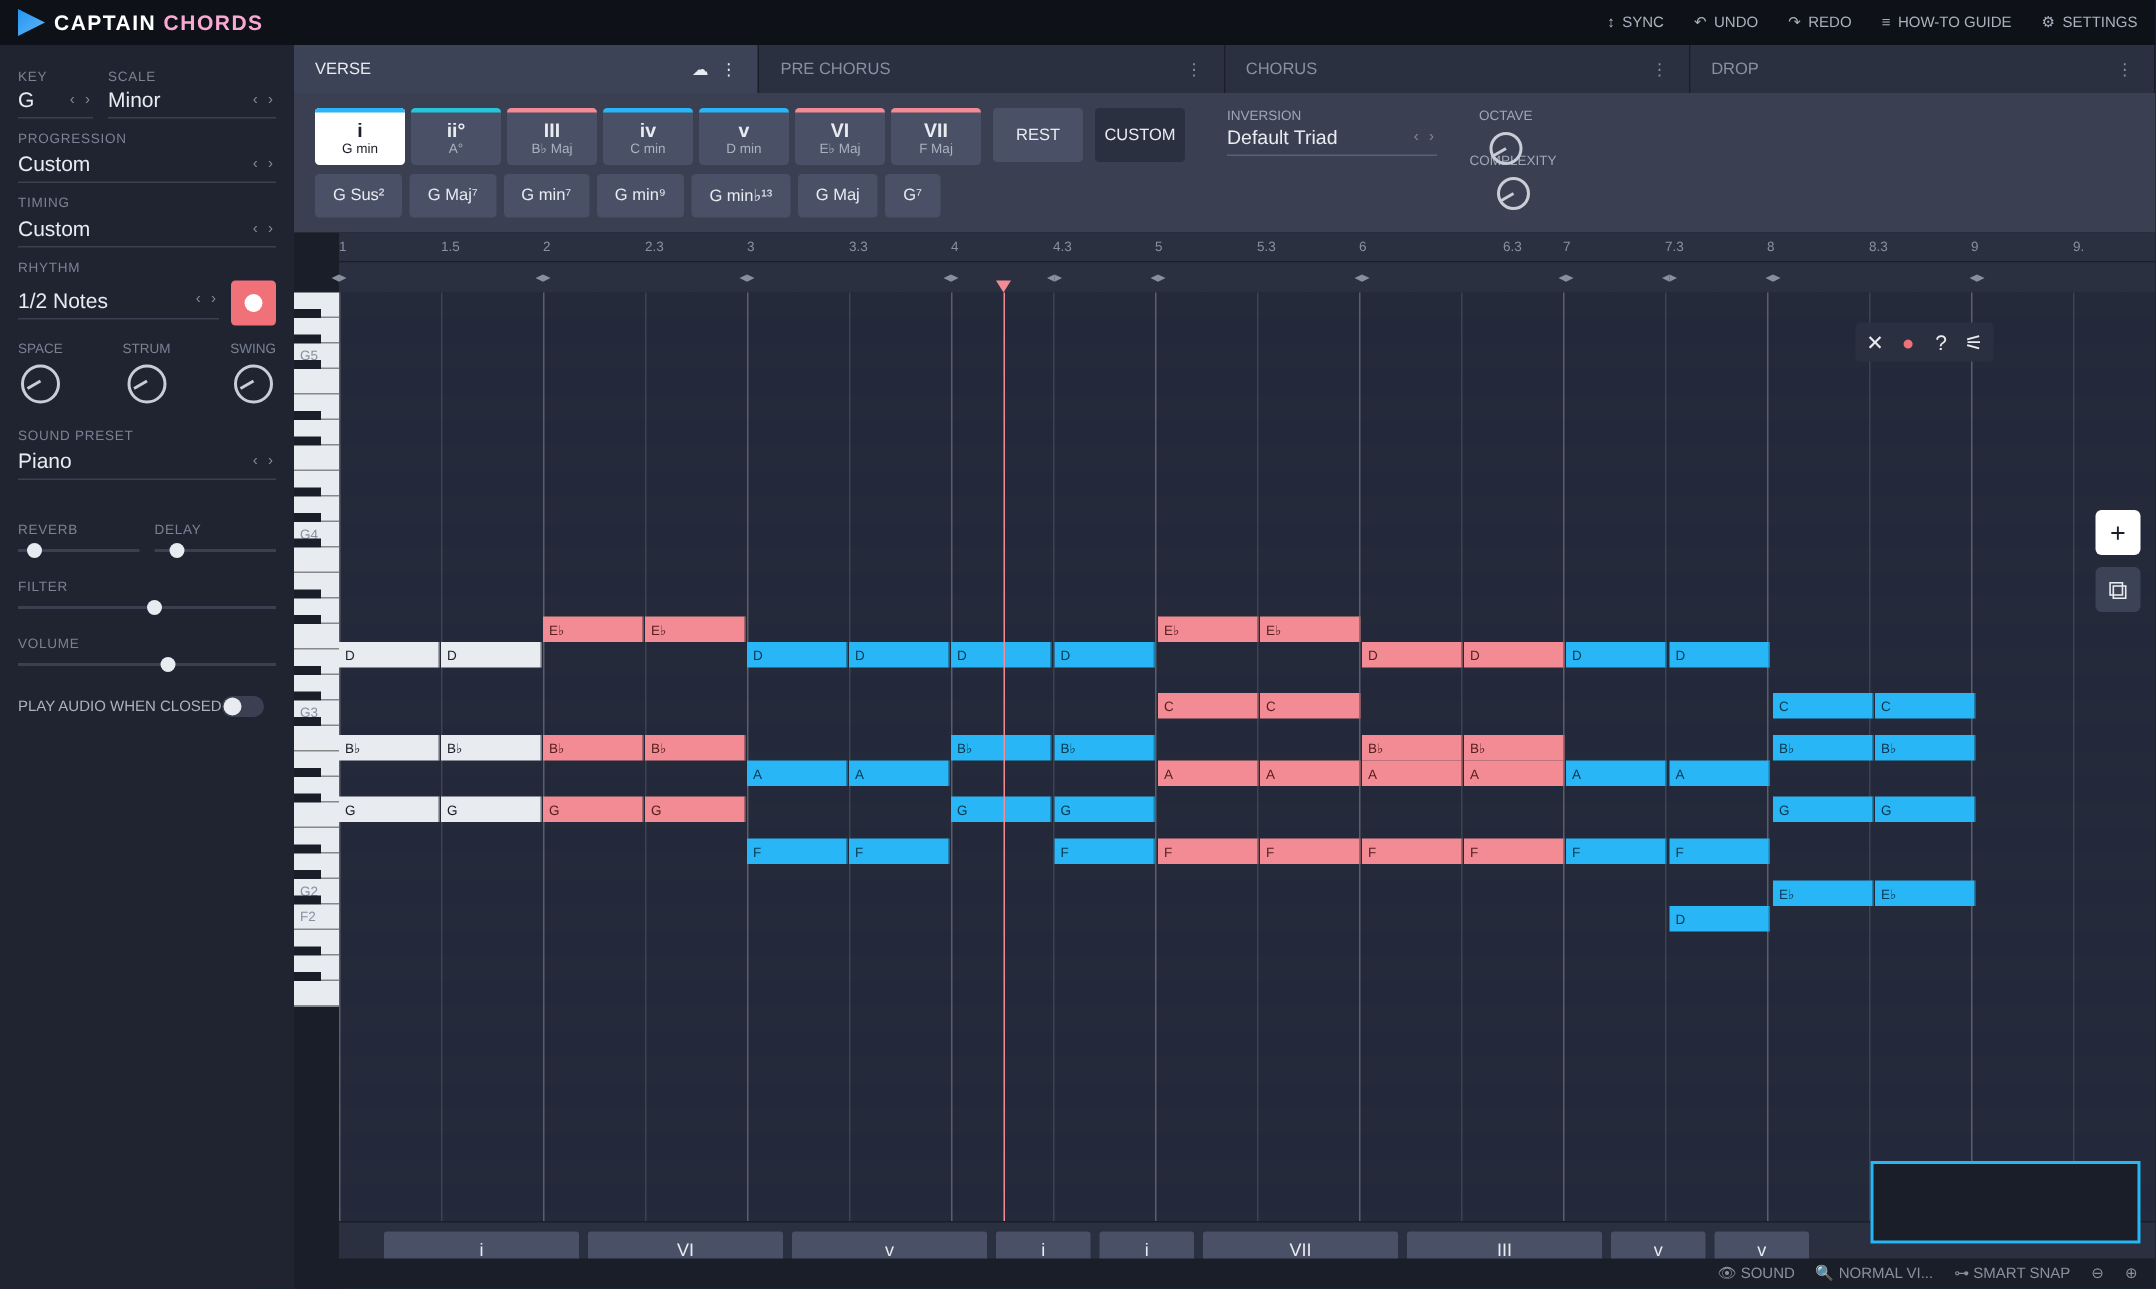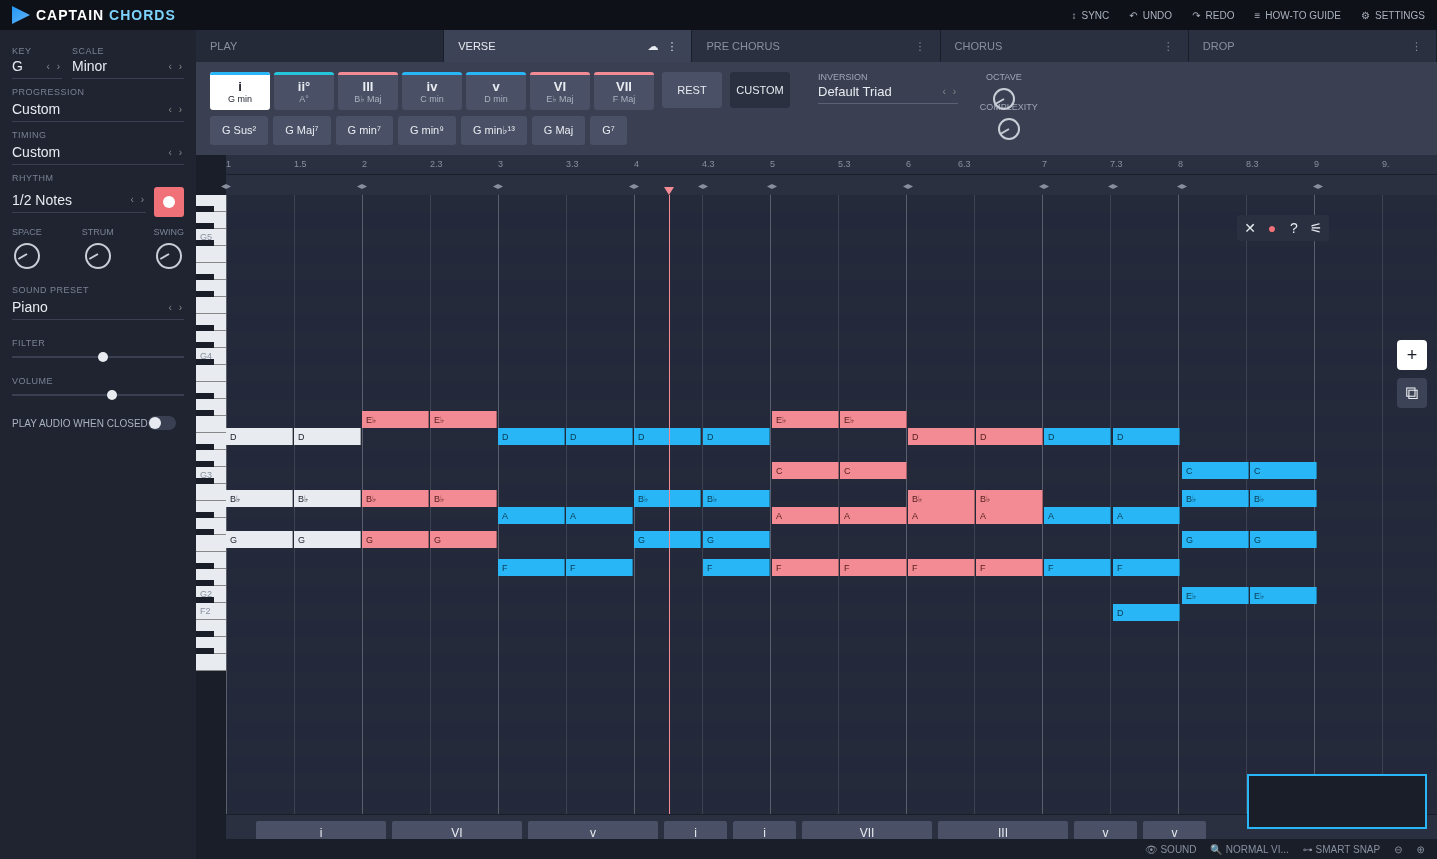--- a/index.html
+++ b/index.html
@@ -2,21 +2,21 @@
 <html><head>
 <meta charset="utf-8">
 <style>
 *{box-sizing:border-box;margin:0;padding:0;font-family:Arial,Helvetica,sans-serif;user-select:none}
 body{background:#1a1e28;color:#c8cdd6;overflow:hidden;width:1437px;height:859px;position:relative}
 .top-bar{height:30px;background:#0e1117;display:flex;align-items:center;padding:0 12px;justify-content:space-between}
 .logo{display:flex;align-items:center;gap:6px}
 .logo-icon{width:18px;height:18px;background:linear-gradient(135deg,#2196F3,#64B5F6);clip-path:polygon(0 0,100% 50%,0 100%)}
 .logo-text{font-size:14px;font-weight:bold;letter-spacing:1px}
 .logo-text .white{color:#fff}
-.logo-text .blue{color:#7dd3fc}
+.logo-text .blue{color:#f9a8d4}
 .top-actions{display:flex;gap:20px;font-size:10px;color:#aab1bf}
 .top-action{display:flex;align-items:center;gap:5px;cursor:pointer}
 .main{display:flex;height:829px}
 .sidebar{width:196px;background:#1f2430;padding:10px 12px;display:flex;flex-direction:column;gap:2px;flex-shrink:0}
 .sb-row{display:flex;gap:10px}
 .sb-group{flex:1}
 .sb-label{font-size:9px;color:#7a8294;text-transform:uppercase;margin-top:6px;margin-bottom:2px;letter-spacing:0.5px}
 .sb-value{font-size:14px;color:#e8ebf0;display:flex;justify-content:space-between;align-items:center;border-bottom:1px solid #3a4052;padding-bottom:4px}
 .arrows{font-size:10px;color:#888;letter-spacing:2px}
 .rhythm-row{display:flex;align-items:center;gap:8px}
@@ -158,20 +158,34 @@
       <div class="knob-group">
           <div class="knob-label">SWING</div>
           <div class="knob"></div>
         </div>
     </div>
     <div class="sb-label" style="margin-top:14px">SOUND PRESET</div>
     <div class="sb-value">
         <span>Piano</span>
         <span class="arrows">‹ ›</span>
       </div>
+    <div class="sb-row" style="margin-top:10px">
+      <div class="slider-group" style="flex:1">
+          <div class="sb-label">REVERB</div>
+          <div class="slider-track">
+            <div class="slider-thumb" style="left:8%"></div>
+          </div>
+        </div>
+      <div class="slider-group" style="flex:1">
+          <div class="sb-label">DELAY</div>
+          <div class="slider-track">
+            <div class="slider-thumb" style="left:12%"></div>
+          </div>
+        </div>
+    </div>
     <div class="slider-group">
         <div class="sb-label">FILTER</div>
         <div class="slider-track">
           <div class="slider-thumb" style="left:50%"></div>
         </div>
       </div>
     <div class="slider-group">
         <div class="sb-label">VOLUME</div>
         <div class="slider-track">
           <div class="slider-thumb" style="left:55%"></div>
@@ -180,23 +194,20 @@
     <div style="display:flex;justify-content:flex-start;align-items:center;margin-top:18px">
       <div style="font-size:10px;color:#aab1bf">PLAY AUDIO WHEN CLOSED</div>
       <div class="toggle">
           <div class="toggle-thumb"></div>
         </div>
     </div>
   </div>
 
   <div class="content">
     <div class="section-tabs">
-      <div class="section-tab">
-          <span>PLAY</span>
-        </div>
       <div class="section-tab active">
           <span>VERSE</span>
           <span style="display:flex;gap:8px">
             <span>☁</span>
             <span>⋮</span>
           </span>
         </div>
       <div class="section-tab dim">
           <span>PRE CHORUS</span>
           <span>⋮</span>
@@ -345,21 +356,21 @@
             <span class="ruler-tick" style="left: 68px;">1.5</span>
             <span class="ruler-tick" style="left: 136px;">2</span>
             <span class="ruler-tick" style="left: 204px;">2.3</span>
             <span class="ruler-tick" style="left: 272px;">3</span>
             <span class="ruler-tick" style="left: 340px;">3.3</span>
             <span class="ruler-tick" style="left: 408px;">4</span>
             <span class="ruler-tick" style="left: 476px;">4.3</span>
             <span class="ruler-tick" style="left: 544px;">5</span>
             <span class="ruler-tick" style="left: 612px;">5.3</span>
             <span class="ruler-tick" style="left: 680px;">6</span>
-            <span class="ruler-tick" style="left: 732px;">6.3</span>
+            <span class="ruler-tick" style="left: 776px;">6.3</span>
             <span class="ruler-tick" style="left: 816px;">7</span>
             <span class="ruler-tick" style="left: 884px;">7.3</span>
             <span class="ruler-tick" style="left: 952px;">8</span>
             <span class="ruler-tick" style="left: 1020px;">8.3</span>
             <span class="ruler-tick" style="left: 1088px;">9</span>
             <span class="ruler-tick" style="left: 1156px;">9.</span>
           </div>
         <div class="handle-row" id="handles">
           <div class="action-box" style="right:108px">
             <div class="action-icon">✕</div>

